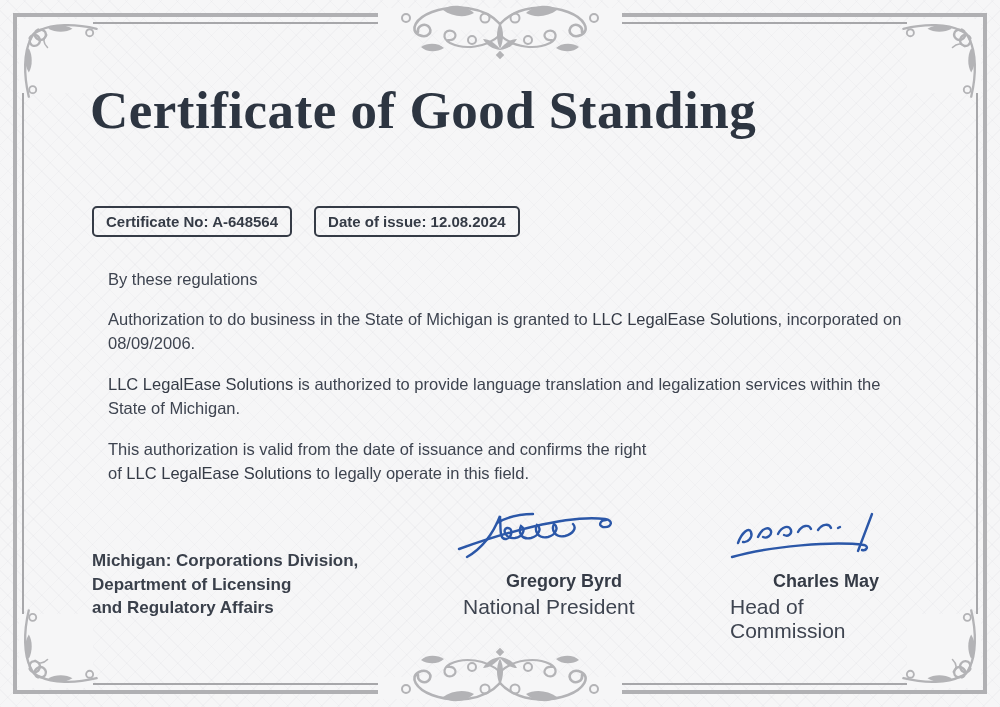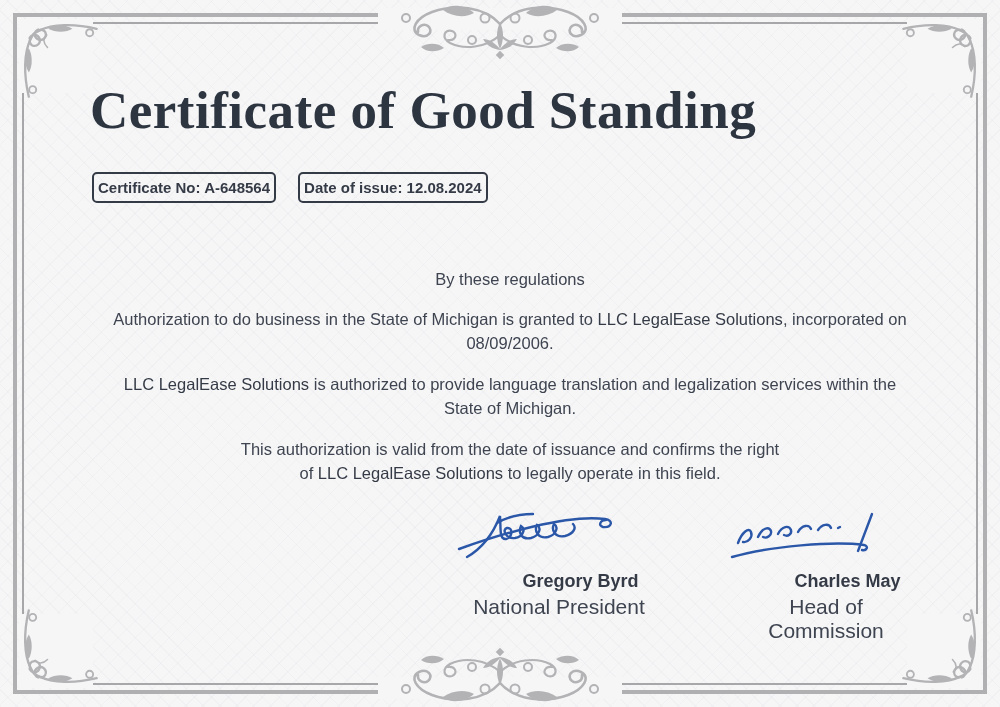--- a/index.html
+++ b/index.html
@@ -18,21 +18,20 @@
     position:relative;
     width:1000px;height:707px;
     margin:0 auto;
     background-color:var(--bg);
     background-image:
       repeating-linear-gradient(45deg, rgba(175,175,188,0.07) 0 1px, transparent 1px 12px),
       repeating-linear-gradient(-45deg, rgba(175,175,188,0.07) 0 1px, transparent 1px 12px);
     font-family:"Liberation Sans", sans-serif;
     color:var(--body-text);
     overflow:hidden;
-    text-align:center;
   }
   
   .outer-border{position:absolute;inset:13px;border:4px solid var(--border-gray);pointer-events:none;}
   .inner-border{position:absolute;inset:22px;border:2px solid var(--border-gray-thin);pointer-events:none;}
   .patch{position:absolute;background:var(--bg);pointer-events:none;}
   .patch.center-top{left:378px;top:8px;width:244px;height:22px;}
   .patch.center-bottom{left:378px;bottom:8px;width:244px;height:22px;}
   .patch.c-tl{left:19px;top:19px;width:74px;height:74px;}
   .patch.c-tr{right:19px;top:19px;width:74px;height:74px;}
   .patch.c-br{right:19px;bottom:19px;width:74px;height:74px;}
@@ -50,22 +49,22 @@
   
   .title{
     position:absolute;left:90px;top:80px;
     font-family:"Liberation Serif", serif;
     font-weight:700;font-size:53px;letter-spacing:0.5px;
     color:var(--ink);white-space:nowrap;
   }
   .badges{position:absolute;left:92px;top:172px;display:flex;gap:22px;}
   .badge{
     border:2px solid var(--badge-ink);border-radius:5px;
-    padding:5px 4px;font-size:15px;font-weight:700;color:var(--badge-ink);
-    background:transparent;white-space:nowrap;
+    padding:5px 12px;font-size:15px;font-weight:700;color:var(--badge-ink);
+    background:transparent;white-space:nowrap;margin-top:34px;
   }
   .body-block{position:absolute;left:92px;top:251px;width:836px;font-size:16.5px;line-height:24px;}
   .body-block p{margin:16px;}
   .p-gap1{margin-top:16px !important;}
   .p-gap2{margin-top:17px !important;}
   .b{font-weight:400;color:#353b46;}
   .issuer{
     position:absolute;left:92px;top:549px;
     font-size:17px;line-height:23.5px;font-weight:700;color:#3a404b;
   }
@@ -174,20 +173,25 @@
     </div>
   </div>
 
   <div class="body-block">
     <p>By these regulations</p>
     <p class="p-gap1"><span>Authorization to do business in the State of Michigan is granted to </span><span class="b">LLC LegalEase Solutions</span><span>, incorporated on 08/09/2006.</span></p>
     <p class="p-gap2"><span class="b">LLC LegalEase Solutions</span><span> is authorized to provide language translation and legalization services within the State of Michigan.</span></p>
     <p class="p-gap2"><span>This authorization is valid from the date of issuance and confirms the right</span><br><span>of </span><span class="b">LLC LegalEase Solutions</span><span> to legally operate in this field.</span></p>
   </div>
 
+  <div class="issuer">
+    <div>Michigan: Corporations Division,</div>
+    <div>Department of Licensing</div>
+    <div>and Regulatory Affairs</div>
+  </div>
 
   <div class="sig-col first">
     <svg class="sig-svg" viewBox="0 0 170 62" width="170" height="62">
       <g fill="none" stroke="var(--signature-blue)" stroke-width="2.4" stroke-linecap="round">
         <path d="M12,52 C26,44 38,29 45,11 C46,23 44,35 51,34 C58,32 58,22 52,23 C47,24 50,34 60,33 C68,32 71,24 66,21 C63,27 66,35 76,33 C84,31 87,23 82,20 C79,26 83,34 93,32 C101,30 104,22 99,19 C96,25 100,33 110,31 C118,29 122,23 118,19"></path>
         <path d="M4,44 C46,29 112,9 150,14 C159,15 157,23 148,22 C143,21 145,15 151,15"></path>
         <path d="M42,18 C52,12 66,9 78,9"></path>
       </g>
     </svg>
     <div class="sig-name">Gregory Byrd</div>

